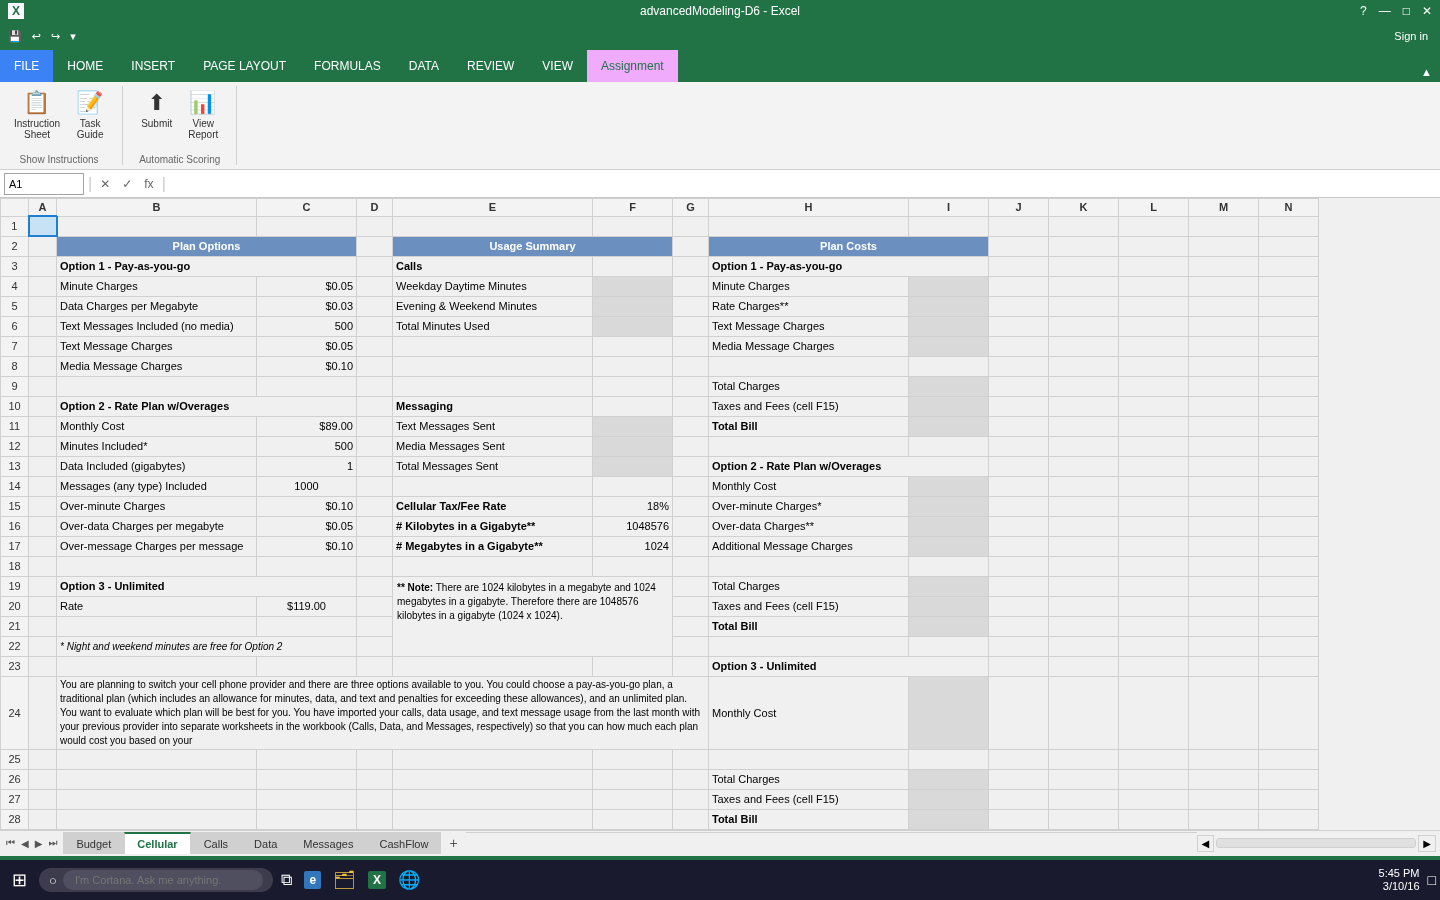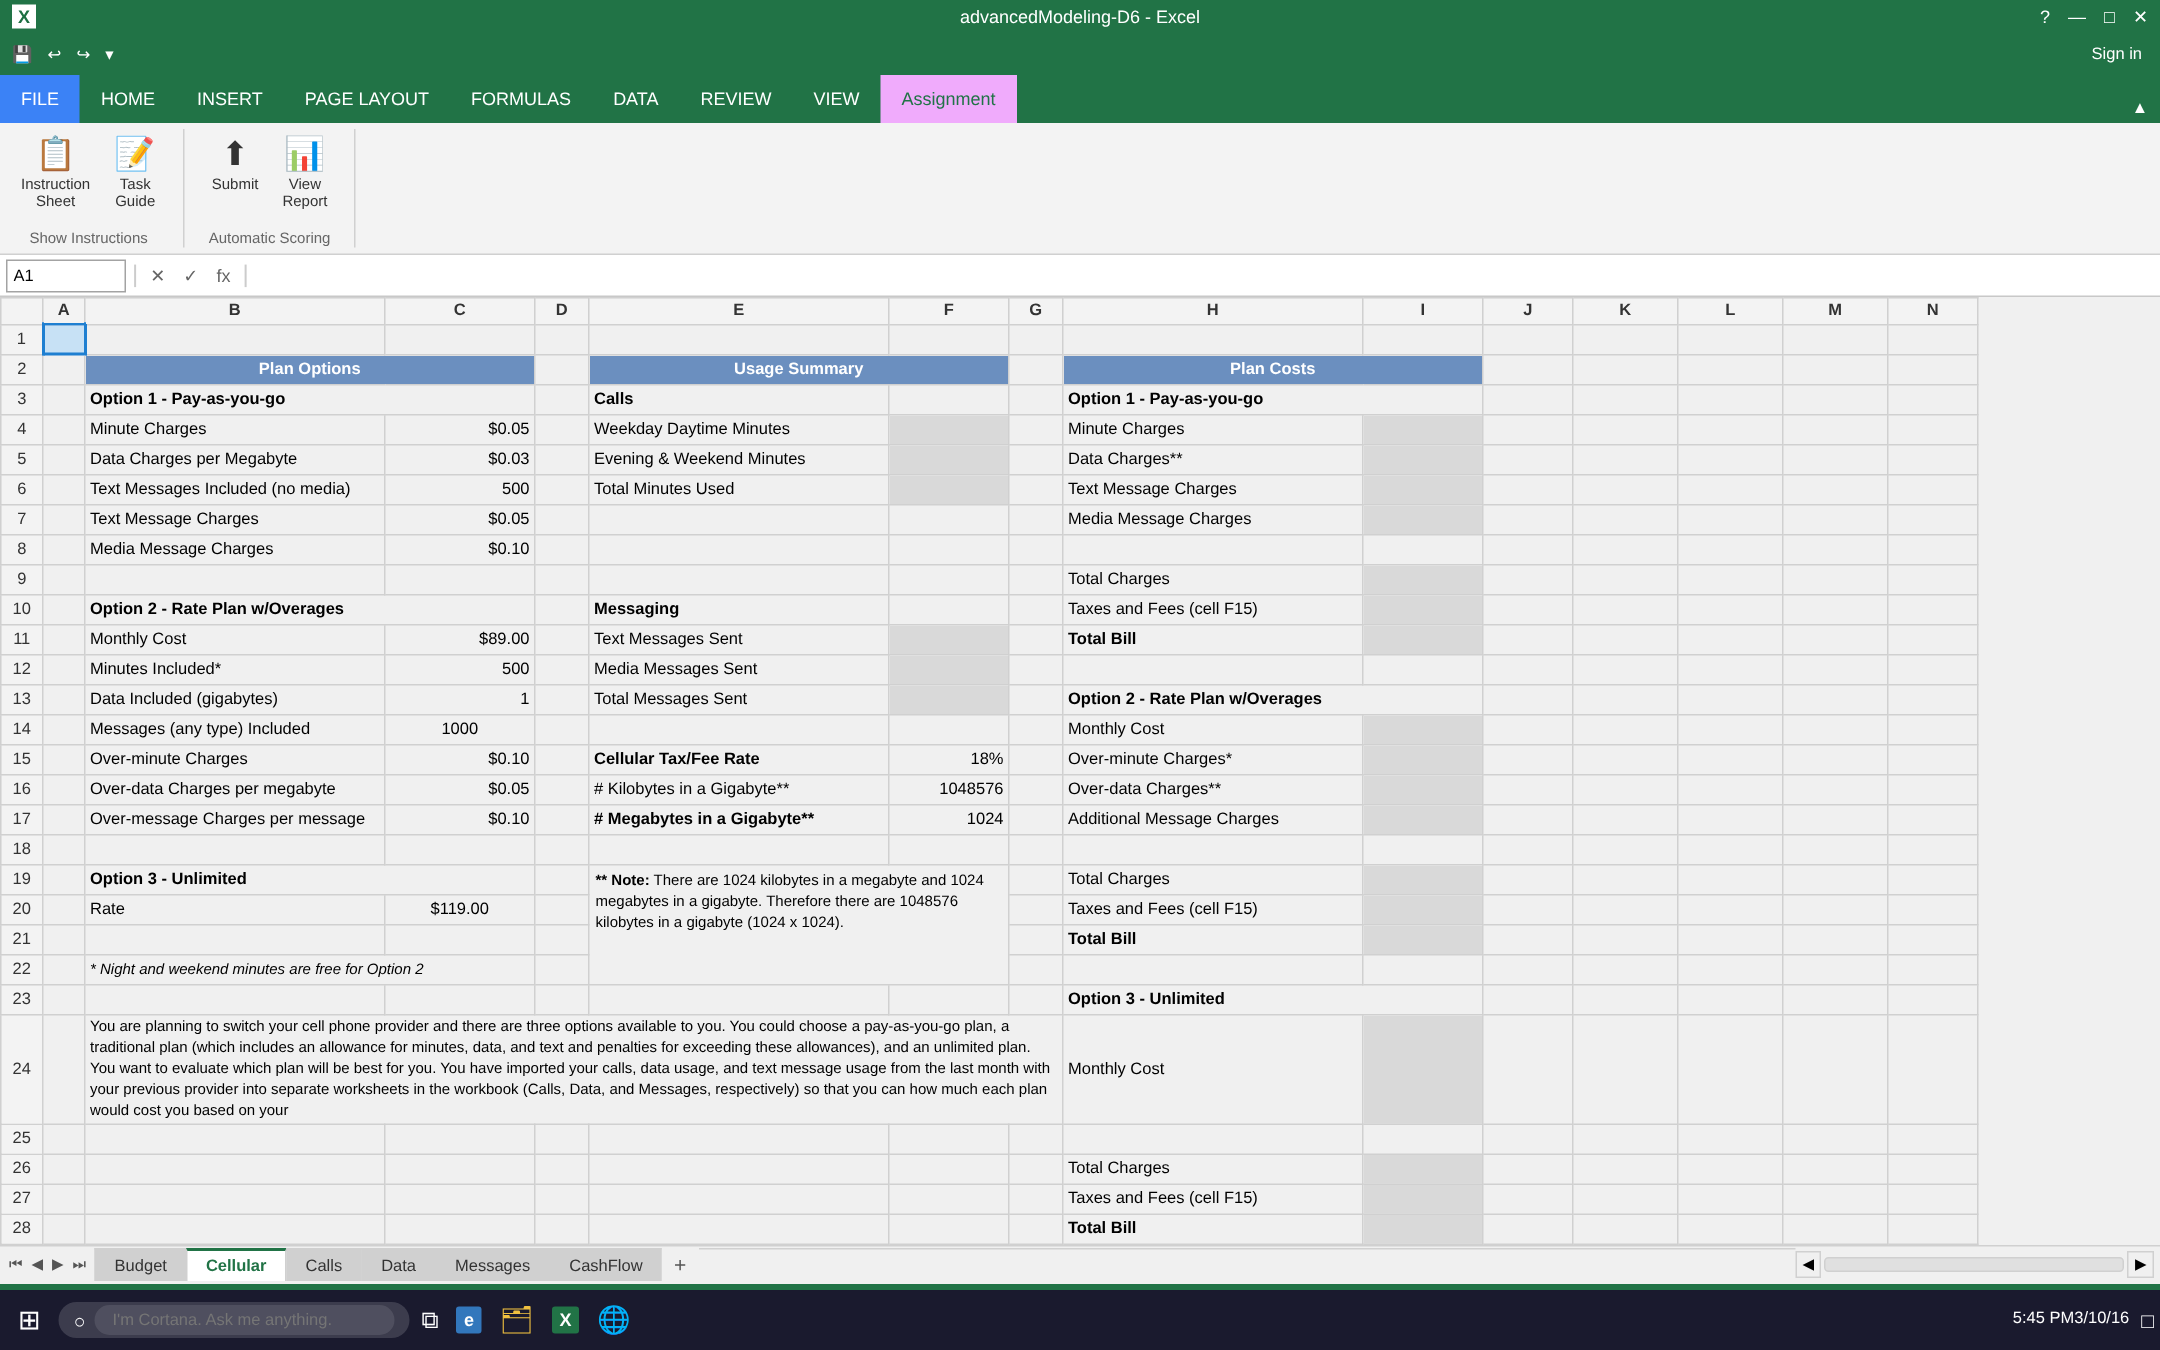--- a/index.html
+++ b/index.html
@@ -443,21 +443,21 @@
 
         <tr>
           <td class="row-header">5</td>
           <td class="cell"></td>
           <td class="cell">Data Charges per Megabyte</td>
           <td class="cell cell-right" style="text-align:right;">$0.03</td>
           <td class="cell"></td>
           <td class="cell">Evening &amp; Weekend Minutes</td>
           <td class="cell" style="background:#d9d9d9;"></td>
           <td class="cell"></td>
-          <td class="cell">Data Charges**</td>
+          <td class="cell">Rate Charges**</td>
           <td class="cell" style="background:#d9d9d9;"></td>
           <td class="cell"></td>
           <td class="cell"></td>
           <td class="cell"></td>
           <td class="cell"></td>
           <td class="cell"></td>
         </tr>
 
         <tr>
           <td class="row-header">6</td>
@@ -636,21 +636,21 @@
           <td class="cell"></td>
           <td class="cell"></td>
         </tr>
 
         <tr>
           <td class="row-header">16</td>
           <td class="cell"></td>
           <td class="cell">Over-data Charges per megabyte</td>
           <td class="cell cell-right" style="text-align:right;">$0.05</td>
           <td class="cell"></td>
-          <td class="cell cell-bold" style="font-weight:normal;"># Kilobytes in a Gigabyte**</td>
+          <td class="cell cell-bold" style="font-weight:bold;"># Kilobytes in a Gigabyte**</td>
           <td class="cell cell-right" style="text-align:right;">1048576</td>
           <td class="cell"></td>
           <td class="cell">Over-data Charges**</td>
           <td class="cell" style="background:#d9d9d9;"></td>
           <td class="cell"></td>
           <td class="cell"></td>
           <td class="cell"></td>
           <td class="cell"></td>
           <td class="cell"></td>
         </tr>
@@ -916,19 +916,19 @@
   <button class="taskbar-app">
     <span style="color:#f0c040;font-size:18px;">🗂</span>
   </button>
   <button class="taskbar-app">
     <span style="background:#217346;color:white;font-weight:bold;padding:2px 5px;border-radius:2px;font-size:12px;">X</span>
   </button>
   <button class="taskbar-app">
     <span style="color:#1b75bb;font-size:18px;">🌐</span>
   </button>
   <div class="taskbar-right">
-    <div style="display:flex;flex-direction:row;align-items:flex-start;line-height:1.2;">
+    <div style="display:flex;flex-direction:column;align-items:flex-end;line-height:1.2;">
       <span>5:45 PM</span>
       <span>3/10/16</span>
     </div>
     <button style="background:none;border:none;cursor:pointer;color:white;font-size:14px;">□</button>
   </div>
 </div>
 
 </body></html>

